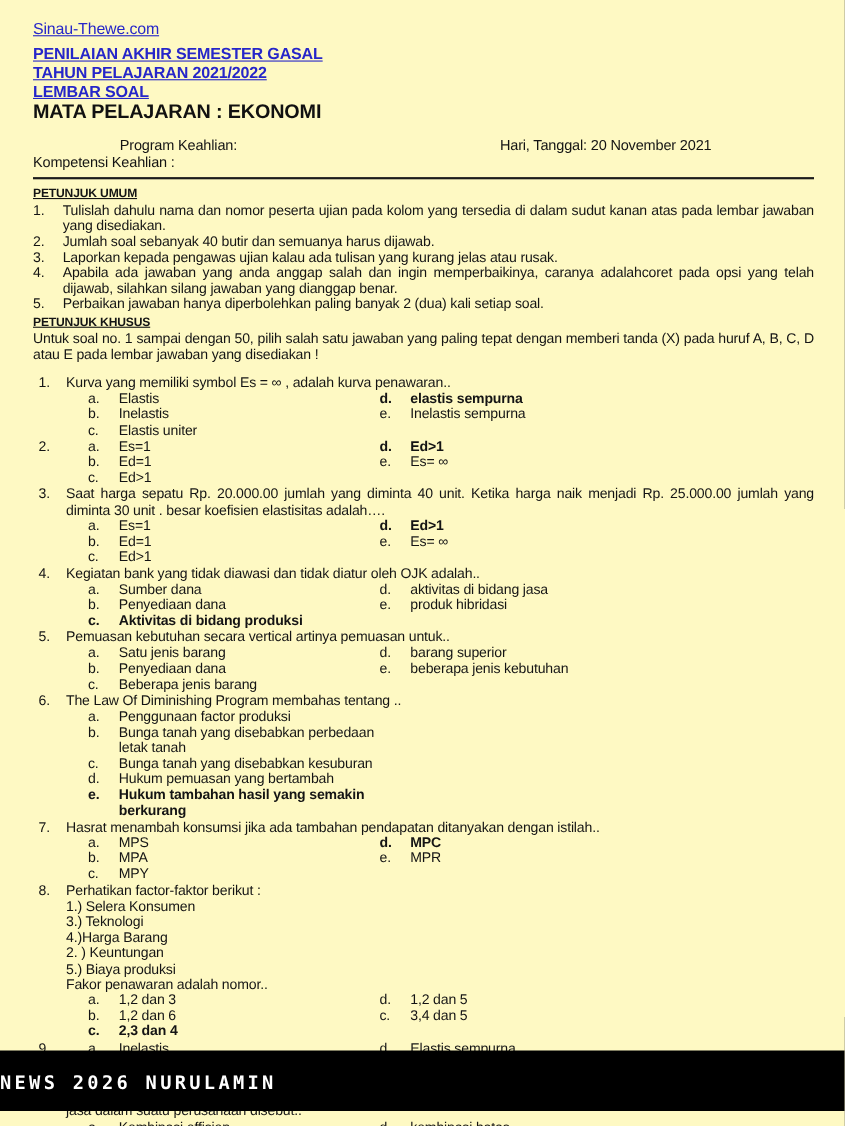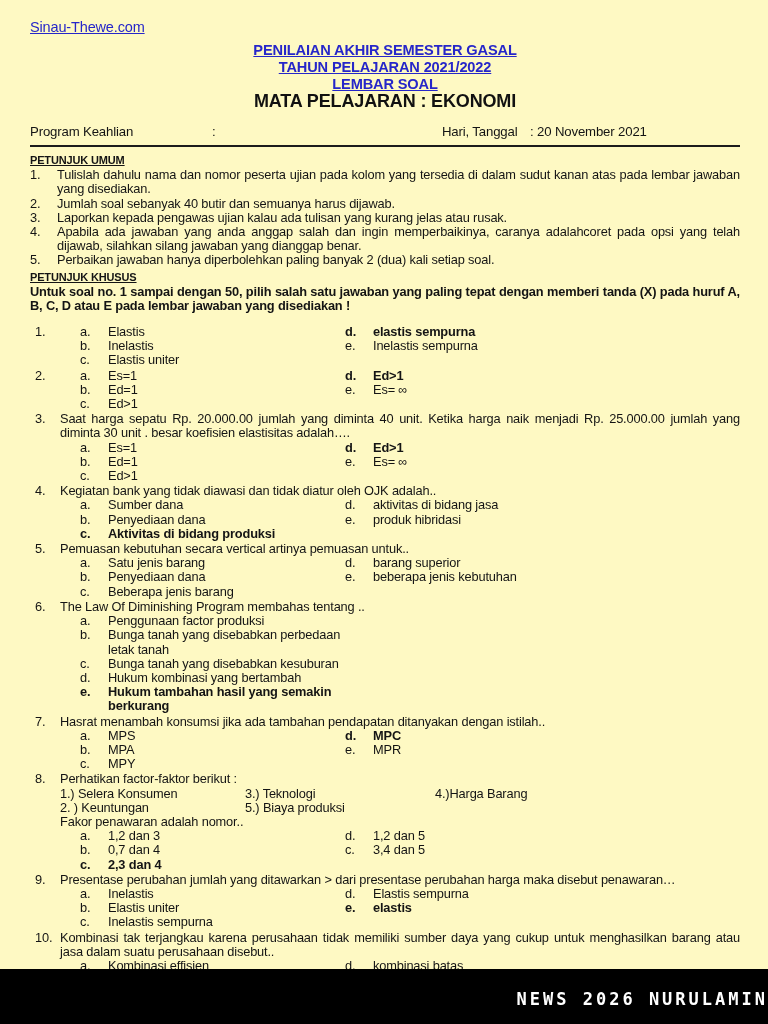--- a/index.html
+++ b/index.html
@@ -17,39 +17,40 @@
   }
   .content{padding:20px 28px 0 30px;}
   .site-link{
     display:inline-block;
     color:var(--blue,#2626c9);
     text-decoration:underline;
     font-size:14.5px;
     margin-bottom:6px;
     cursor:pointer;
   }
-  .title-block{text-align:center;margin-top:2px;}
+  .title-block{margin-top:2px;}
   .title-line{
     color:var(--blue,#2626c9);
     font-weight:bold;
     text-decoration:underline;
     font-size:14.6px;
     line-height:17px;
   }
   .subject-line{
     color:#111;
     font-weight:bold;
     font-size:18px;
     line-height:17px;
   }
   .info-block{
     display:flex;
     margin-top:14px;
     font-size:13.2px;
     line-height:16px;
+    text-align:right;
   }
   .info-left{width:412px;display:flex;flex-direction:column;}
   .info-left .row{display:flex;}
   .info-left .lbl1{width:182px;}
   .info-right{flex:1;display:flex;flex-direction:column;}
   .info-right .row{display:flex;}
   .info-right .lbl{width:88px;}
   .rule{
     border:none;
     border-top:2.5px solid #1c1c1c;
@@ -58,46 +59,46 @@
   .section-heading{
     font-weight:bold;
     text-decoration:underline;
     font-size:11px;
     line-height:15px;
     margin-top:2px;
   }
   .instr-item{display:flex;text-align:justify;}
   .instr-item .num{width:27px;flex:none;}
   .instr-item .txt{flex:1;}
-  .khusus-text{text-align:justify;font-weight:bold;}
+  .khusus-text{text-align:justify;}
   .questions{margin-top:12px;}
   .question{display:flex;margin-bottom:1px;}
   .q-num{width:30px;flex:none;padding-left:5px;box-sizing:border-box;}
   .q-body{flex:1;}
   .q-text{text-align:justify;}
-  .factor-row{display:flex;padding-left:0;}
+  .factor-row{display:flex;padding-left:0;flex-direction:column;}
   .factor-row .f1{width:185px;}
   .factor-row .f2{width:190px;}
   .factor-row .f3{flex:1;}
   .opt-row{display:flex;padding-left:20px;}
   .opt{display:flex;}
   .opt-left{width:265px;flex:none;}
   .opt-right{flex:1;}
   .opt .k{width:28px;flex:none;}
   .opt.single .k{width:28px;}
   .opt.bold{font-weight:bold;}
   .footer-bar{
     position:absolute;
-    left:0;right:0;bottom:0;
+    left:0;right:0;bottom:14px;
     height:55px;
     background:#000;
     z-index:5;
     display:flex;
     align-items:center;
-    justify-content:flex-end;
+    justify-content:flex-start;
   }
   .footer-text{
     color:#fff;
     font-family:"DejaVu Sans Mono","Liberation Mono",monospace;
     font-size:17px;
     letter-spacing:3px;
     font-weight:bold;
     margin-top:6px;
   }
 </style>
@@ -115,20 +116,23 @@
       <div class="title-line">LEMBAR SOAL</div>
       <div class="subject-line">MATA PELAJARAN : EKONOMI</div>
     </div>
 
     <div class="info-block">
       <div class="info-left">
         <div class="row">
           <span class="lbl1">Program Keahlian</span>
           <span>:</span>
         </div>
+        <div class="row">
+          <span>Kompetensi Keahlian :</span>
+        </div>
       </div>
       <div class="info-right">
         <div class="row">
           <span class="lbl">Hari, Tanggal</span>
           <span>: 20 November 2021</span>
         </div>
       </div>
     </div>
 
     <hr class="rule">
@@ -157,20 +161,21 @@
         </div>
       </div>
 
     <div class="section-heading">PETUNJUK KHUSUS</div>
     <div class="khusus-text">Untuk soal no. 1 sampai dengan 50, pilih salah satu jawaban yang paling tepat dengan memberi tanda (X) pada huruf A, B, C, D atau E pada lembar jawaban yang disediakan !</div>
 
     <div class="questions" id="questions">
   <div class="question">
     <div class="q-num">1.</div>
     <div class="q-body">
+      <div class="q-text">Kurva yang memiliki symbol Es = ∞   , adalah kurva penawaran..</div>
     <div class="opt-row">
               <span class="opt opt-left">
                 <span class="k">a.</span>
                 <span class="t">Elastis</span>
               </span>
               <span class="opt opt-right bold">
                 <span class="k">d.</span>
                 <span class="t">elastis sempurna</span>
               </span>
             </div>
@@ -342,21 +347,21 @@
             </div>
             <div class="opt-row">
               <span class="opt opt-left single">
                 <span class="k">c.</span>
                 <span class="t">Bunga tanah yang disebabkan kesuburan</span>
               </span>
             </div>
             <div class="opt-row">
               <span class="opt opt-left single">
                 <span class="k">d.</span>
-                <span class="t">Hukum kombinasi yang bertambah</span>
+                <span class="t">Hukum pemuasan yang bertambah</span>
               </span>
             </div>
             <div class="opt-row">
               <span class="opt opt-left single bold">
                 <span class="k">e.</span>
                 <span class="t">Hukum tambahan hasil yang semakin berkurang</span>
               </span>
             </div>
           </div>
   </div>
@@ -415,40 +420,39 @@
                 <span class="t">1,2 dan 3</span>
               </span>
               <span class="opt opt-right">
                 <span class="k">d.</span>
                 <span class="t">1,2 dan 5</span>
               </span>
             </div>
             <div class="opt-row">
               <span class="opt opt-left">
                 <span class="k">b.</span>
-                <span class="t">0,7 dan 4</span>
+                <span class="t">1,2 dan 6</span>
               </span>
               <span class="opt opt-right">
                 <span class="k">c.</span>
                 <span class="t">3,4 dan 5</span>
               </span>
             </div>
             <div class="opt-row">
               <span class="opt opt-left single bold">
                 <span class="k">c.</span>
                 <span class="t">2,3 dan 4</span>
               </span>
             </div>
           </div>
   </div>
 
   <div class="question">
     <div class="q-num">9.</div>
     <div class="q-body">
-      <div class="q-text">Presentase perubahan jumlah yang ditawarkan &gt; dari presentase perubahan harga maka disebut penawaran…</div>
     <div class="opt-row">
               <span class="opt opt-left">
                 <span class="k">a.</span>
                 <span class="t">Inelastis</span>
               </span>
               <span class="opt opt-right">
                 <span class="k">d.</span>
                 <span class="t">Elastis sempurna</span>
               </span>
             </div>

